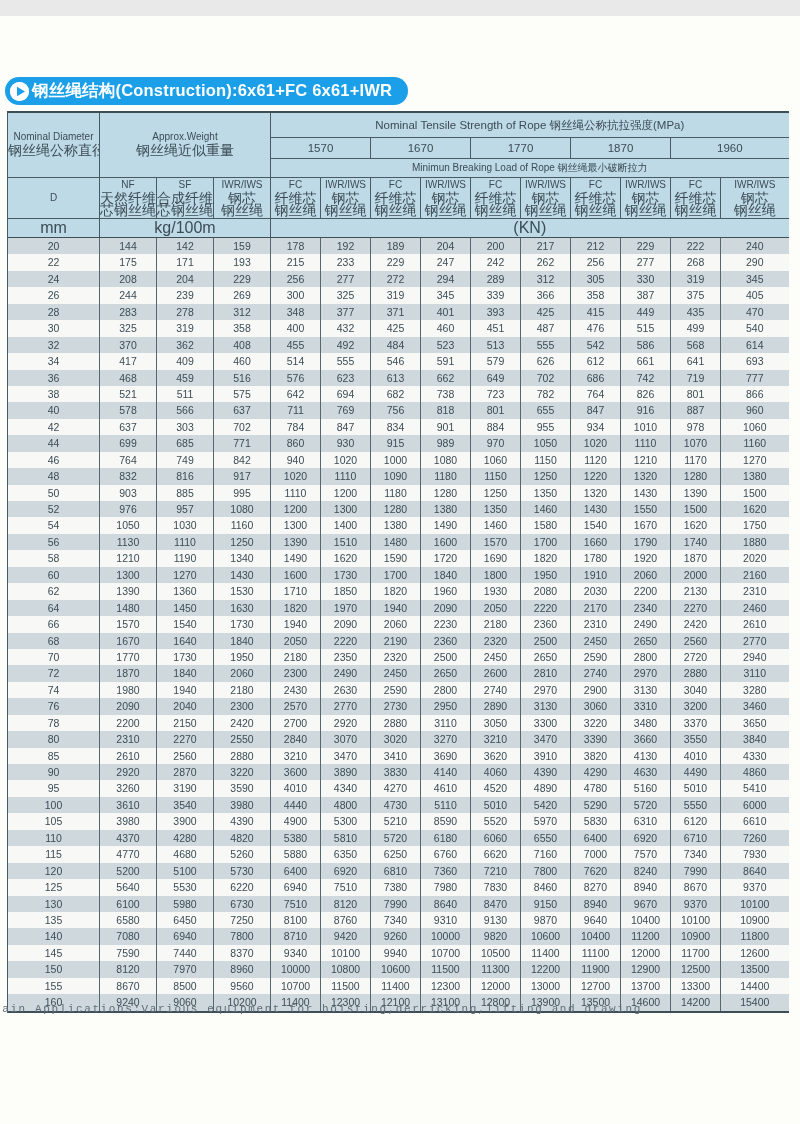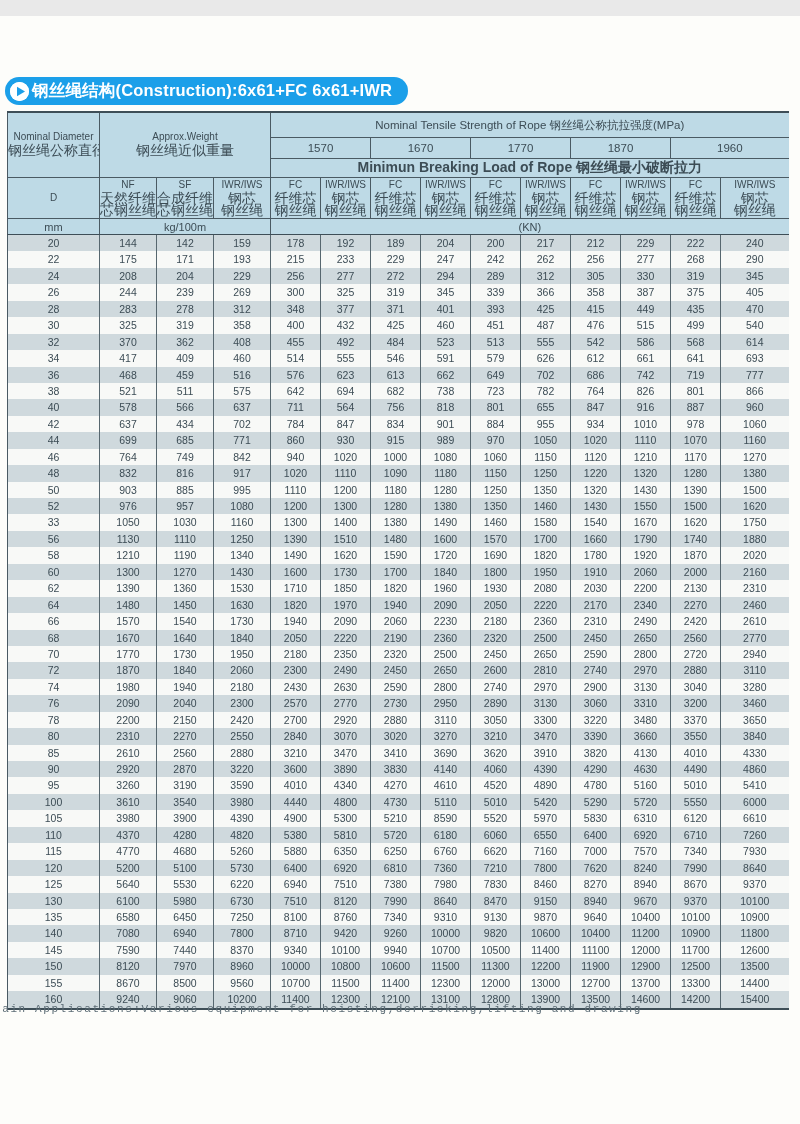--- a/index.html
+++ b/index.html
@@ -33,23 +33,23 @@
   }
   table.spec th,table.spec td{
     padding:0;margin:0;text-align:center;vertical-align:middle;
     color:#3c4c55;font-weight:normal;overflow:hidden;white-space:nowrap;
   }
   thead th{
     background:#bedae6;border-right:1px solid #4a5a63;border-bottom:1px solid #4a5a63;
   }
   tr.h1 th{height:24px;font-size:11.5px;}
   tr.h2 th{height:20px;font-size:11.5px;}
-  tr.h3 th{height:18px;font-size:14px;font-weight:bold;}
+  tr.h3 th{height:18px;font-size:10px;}
   tr.h4 th{height:40px;font-size:10px;line-height:12.5px;white-space:normal;}
-  tr.h5 th{height:15px;font-size:11px;border-bottom:1.5px solid #3e4e57;}
+  tr.h5 th{height:15px;font-size:16px;border-bottom:1.5px solid #3e4e57;}
   th .en{font-size:10px;}
   th .cn{font-size:14px;}
   th.span-head{font-size:11.5px;}
   tbody td{
     height:16.44px;font-size:10.5px;line-height:16.44px;
     border-right:1px solid #57676f;
   }
   tbody td:last-child,thead th:last-child{border-right:none;}
   tbody tr.odd td{background:#cfd9dd;}
   tbody tr.even td{background:#f8f9f7;}
@@ -350,34 +350,34 @@
           <td>826</td>
           <td>801</td>
           <td>866</td>
         </tr>
         <tr class="odd">
           <td>40</td>
           <td>578</td>
           <td>566</td>
           <td>637</td>
           <td>711</td>
-          <td>564</td>
+          <td>769</td>
           <td>756</td>
           <td>818</td>
           <td>801</td>
           <td>655</td>
           <td>847</td>
           <td>916</td>
           <td>887</td>
           <td>960</td>
         </tr>
         <tr class="even">
           <td>42</td>
           <td>637</td>
-          <td>434</td>
+          <td>303</td>
           <td>702</td>
           <td>784</td>
           <td>847</td>
           <td>834</td>
           <td>901</td>
           <td>884</td>
           <td>955</td>
           <td>934</td>
           <td>1010</td>
           <td>978</td>
@@ -457,21 +457,21 @@
           <td>1280</td>
           <td>1380</td>
           <td>1350</td>
           <td>1460</td>
           <td>1430</td>
           <td>1550</td>
           <td>1500</td>
           <td>1620</td>
         </tr>
         <tr class="even">
-          <td>33</td>
+          <td>54</td>
           <td>1050</td>
           <td>1030</td>
           <td>1160</td>
           <td>1300</td>
           <td>1400</td>
           <td>1380</td>
           <td>1490</td>
           <td>1460</td>
           <td>1580</td>
           <td>1540</td>

